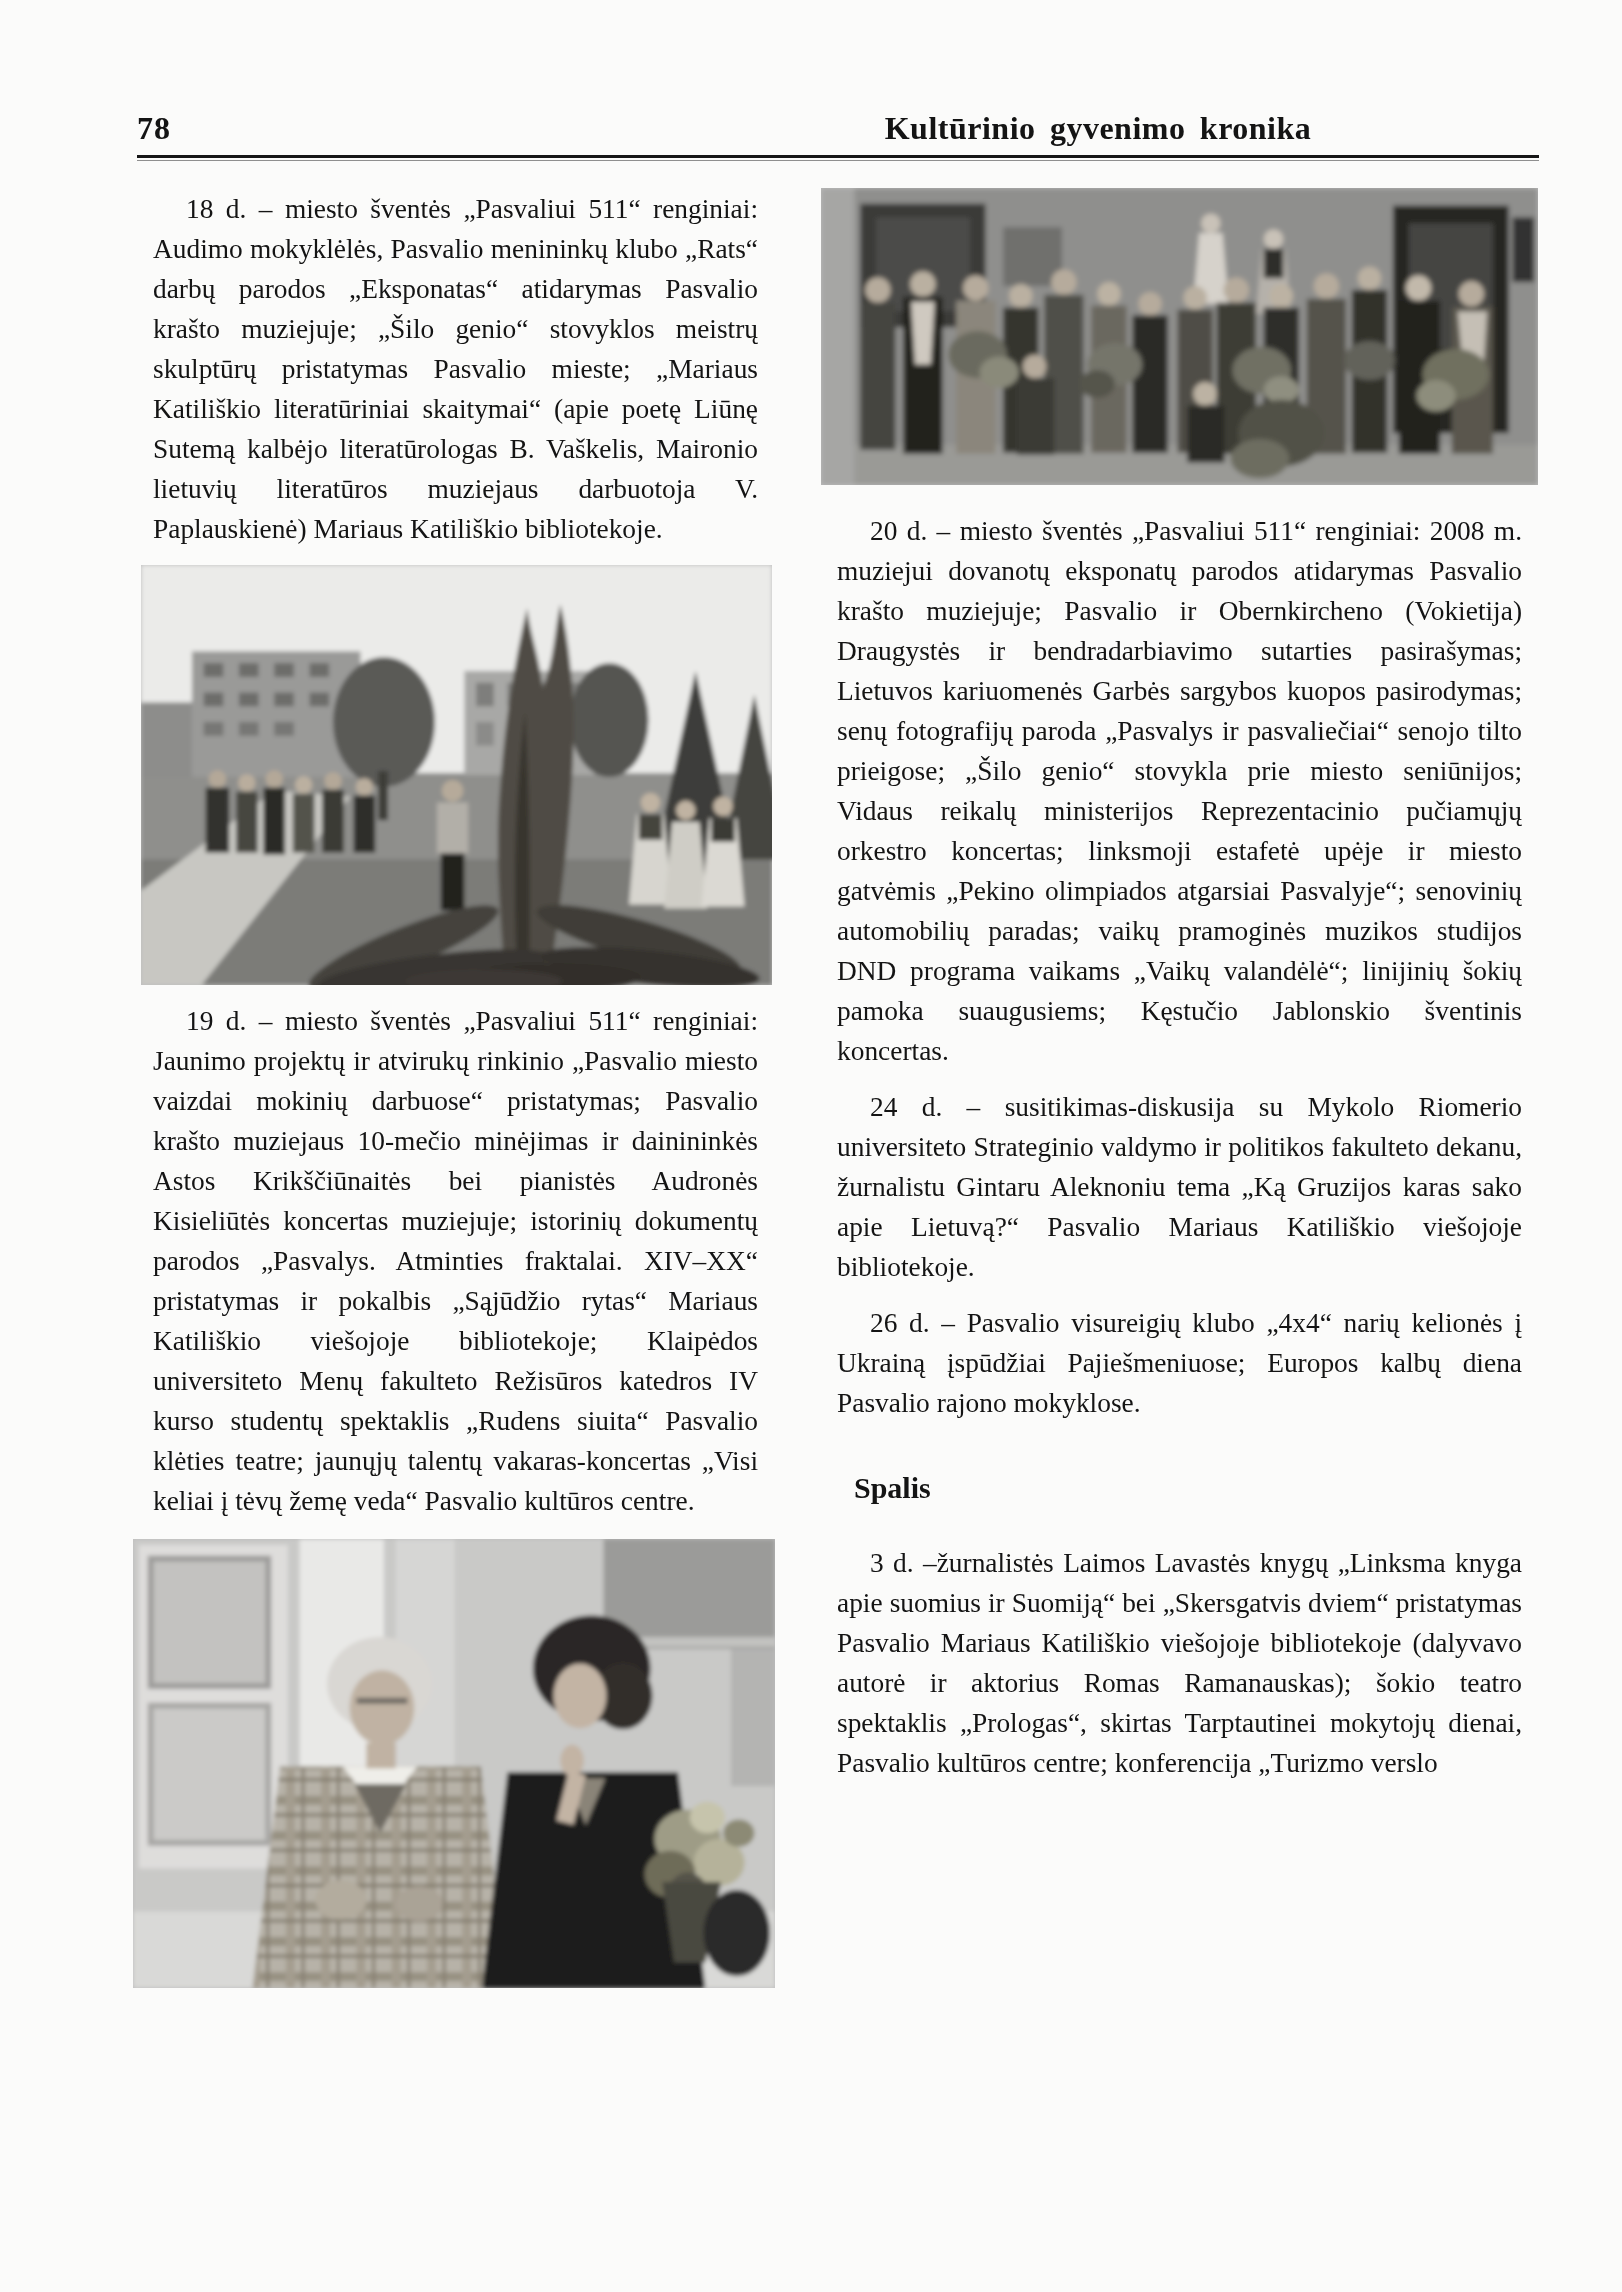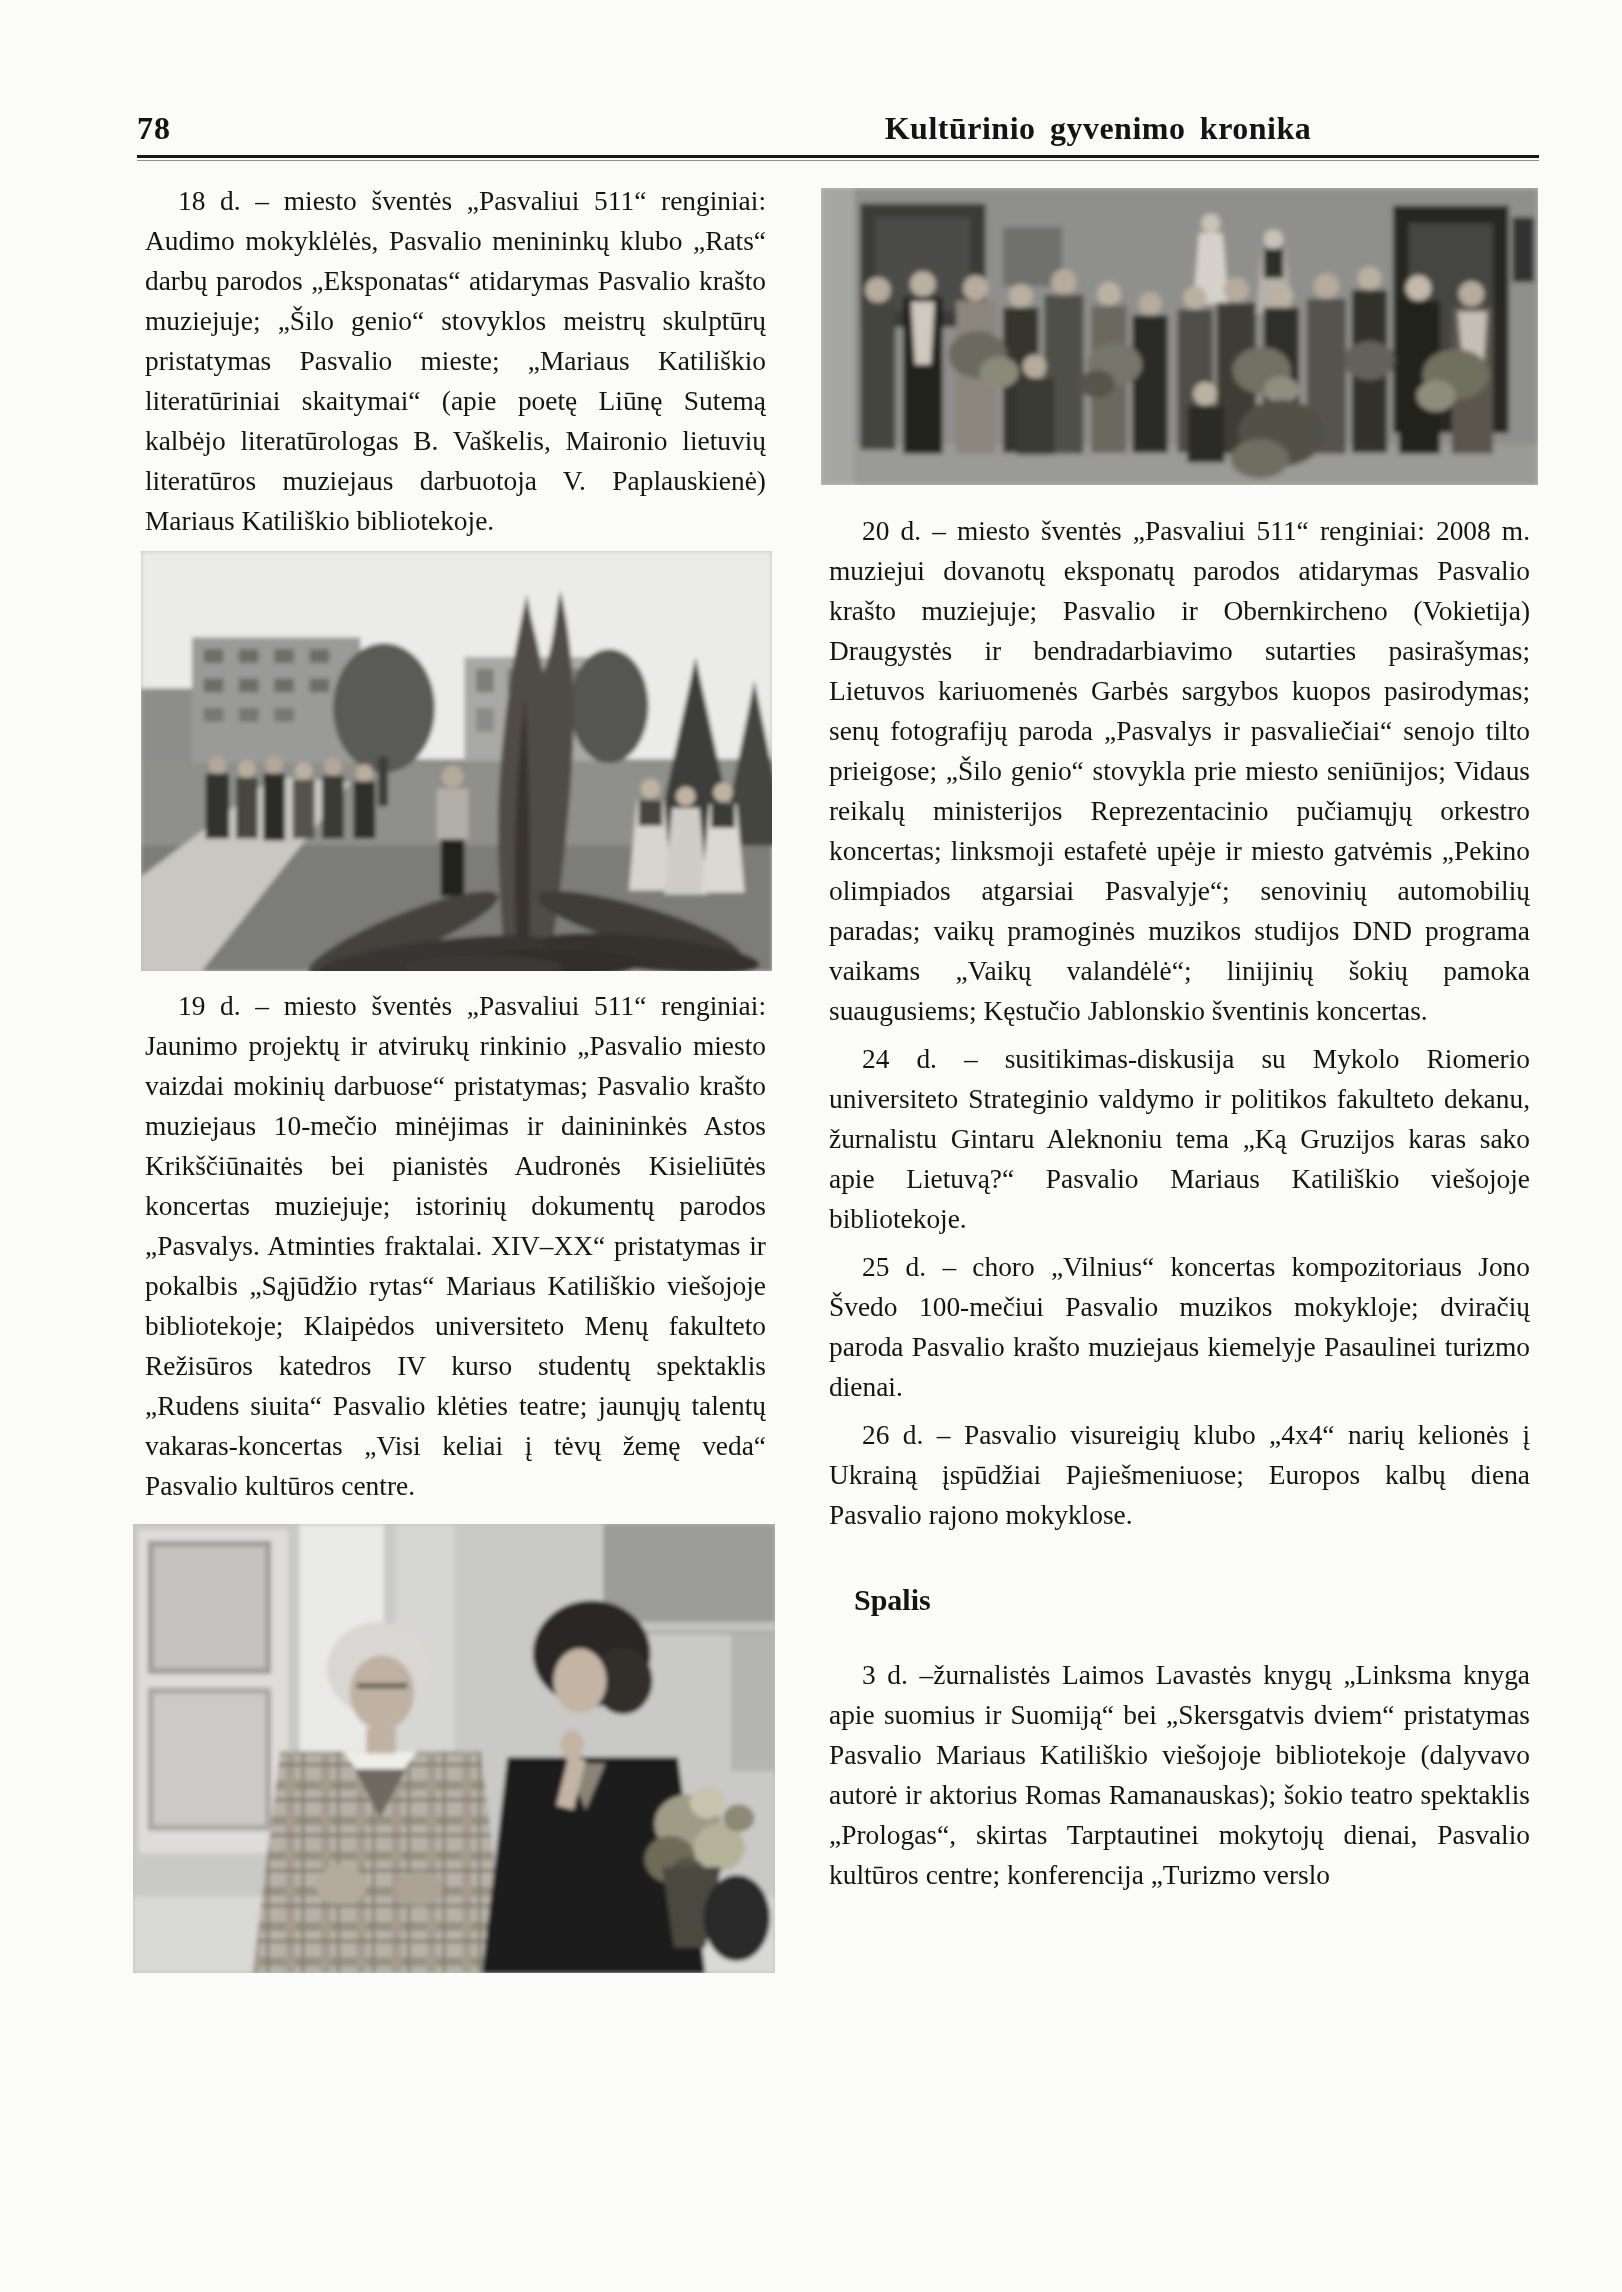--- a/index.html
+++ b/index.html
@@ -20,21 +20,21 @@
   .hdr-title{
     position:absolute;right:83px;top:110px;width:882px;
     font-size:32px;font-weight:bold;text-align:center;
     letter-spacing:0.5px;word-spacing:5.9px;
   }
   .hdr-rule{position:absolute;left:137px;top:155px;width:1402px;height:7.8px;}
   .hdr-rule .r1{height:2.9px;background:#161616;}
   .hdr-rule .r2{height:1px;background:#8f8f8f;margin-top:2px;}
   
   .col{position:absolute;font-size:27.4px;line-height:40px;text-align:justify;}
-  .col p{margin:8px;text-indent:33px;hyphens:none;}
+  .col p{margin:16px;text-indent:33px;hyphens:none;}
   .col-left{left:137px;top:173px;width:637px;}
   .col-right{left:821px;top:188px;width:717px;}
   .photo{display:block;background:#bdbdbd;overflow:hidden;}
   .photo svg{display:block;width:100%;height:100%;}
   .ph-sculpture{width:631px;height:420px;margin:9.8px 0 15.7px 3.9px;}
   .ph-women{width:642px;height:449px;margin:17.6px 0 0 -3.9px;}
   .ph-group{width:717px;height:297px;margin:0 0 25.5px 0;}
   .sec-head{
     font-weight:bold;font-size:30px;
     margin:45px 0 35px 0;padding-left:33px;text-indent:0;
@@ -272,21 +272,20 @@
           <ellipse cx="648" cy="190" rx="34" ry="26" fill="#70705f"></ellipse>
             <ellipse cx="628" cy="212" rx="20" ry="16" fill="#8d8d7c"></ellipse>
           <ellipse cx="470" cy="250" rx="44" ry="34" fill="#515147"></ellipse>
           <ellipse cx="448" cy="276" rx="30" ry="20" fill="#6d6d60"></ellipse>
         </g>
       </svg>
     </div>
 
     <p>20 d. – miesto šventės „Pasvaliui 511“ renginiai: 2008 m. muziejui dovanotų eksponatų parodos atidarymas Pasvalio krašto muziejuje; Pasvalio ir Obernkircheno (Vokietija) Draugystės ir bendradarbiavimo sutarties pasirašymas; Lietuvos kariuomenės Garbės sargybos kuopos pasirodymas; senų fotografijų paroda „Pasvalys ir pasvaliečiai“ senojo tilto prieigose; „Šilo genio“ stovykla prie miesto seniūnijos; Vidaus reikalų ministerijos Reprezentacinio pučiamųjų orkestro koncertas; linksmoji estafetė upėje ir miesto gatvėmis „Pekino olimpiados atgarsiai Pasvalyje“; senovinių automobilių paradas; vaikų pramoginės muzikos studijos DND programa vaikams „Vaikų valandėlė“; linijinių šokių pamoka suaugusiems; Kęstučio Jablonskio šventinis koncertas.</p>
     <p>24 d. – susitikimas-diskusija su Mykolo Riomerio universiteto Strateginio valdymo ir politikos fakulteto dekanu, žurnalistu Gintaru Aleknoniu tema „Ką Gruzijos karas sako apie Lietuvą?“ Pasvalio Mariaus Katiliškio viešojoje bibliotekoje.</p>
-    <p>25 d. – choro „Vilnius“ koncertas kompozitoriaus Jono Švedo 100-mečiui Pasvalio muzikos mokykloje; dviračių paroda Pasvalio krašto muziejaus kiemelyje Pasaulinei turizmo dienai.</p>
     <p>26 d. – Pasvalio visureigių klubo „4x4“ narių kelionės į Ukrainą įspūdžiai Pajiešmeniuose; Europos kalbų diena Pasvalio rajono mokyklose.</p>
 
     <div class="sec-head">Spalis</div>
 
     <p>3 d. –žurnalistės Laimos Lavastės knygų „Linksma knyga apie suomius ir Suomiją“ bei „Skersgatvis dviem“ pristatymas Pasvalio Mariaus Katiliškio viešojoje bibliotekoje (dalyvavo autorė ir aktorius Romas Ramanauskas); šokio teatro spektaklis „Prologas“, skirtas Tarptautinei mokytojų dienai, Pasvalio kultūros centre; konferencija „Turizmo verslo</p>
   </div>
 
 </div>
 
 

